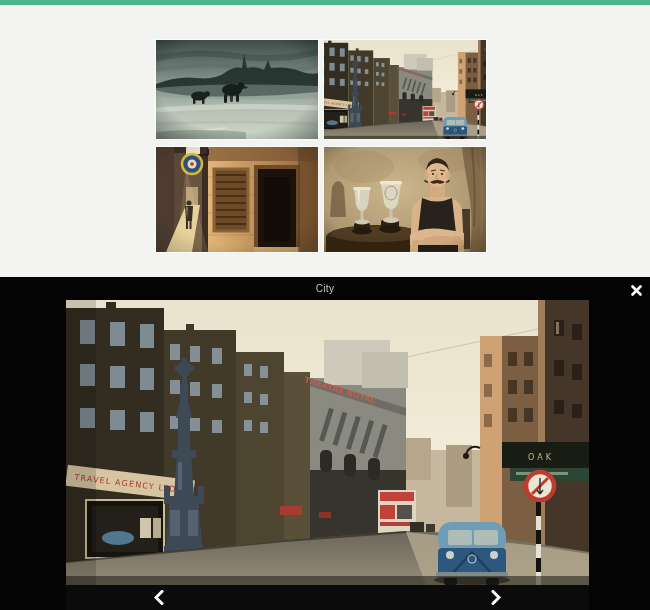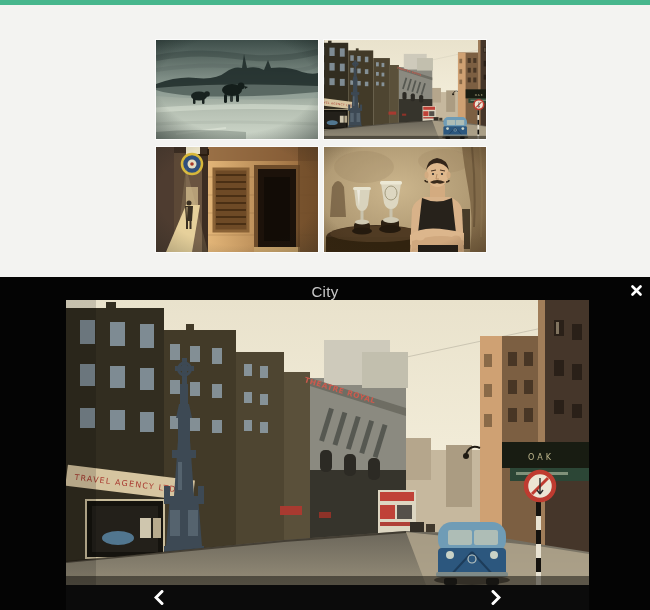--- a/index.html
+++ b/index.html
@@ -7,21 +7,21 @@
   .topbar{height:5px;background:var(--accent,#47b68d);}
   .gallery{position:absolute;left:156px;top:40px;display:grid;
     grid-template-columns:162px 162px;grid-template-rows:99px 105px;
     column-gap:6px;row-gap:8px;}
   .thumb{padding:0;margin:0;border:0;background:#fff;cursor:pointer;
     box-shadow:0 0 0 1px rgba(255,255,255,.65);}
   .thumb svg{display:block;}
   .lightbox{position:absolute;left:0;top:277px;width:650px;height:333px;
     background:var(--lb-bg,#040404);}
   .lb-caption{position:absolute;top:6px;left:0;right:0;text-align:center;
-    color:#c9c9c9;font-size:15px;letter-spacing:.3px;}
+    color:#c9c9c9;font-size:10px;letter-spacing:.3px;}
   .lb-close{position:absolute;top:5px;right:4px;background:none;border:0;
     padding:3px 4px;cursor:pointer;line-height:0;}
   .lb-stage{position:absolute;left:66px;top:23px;width:523px;height:285px;}
   .lb-stage svg{display:block;}
   .lb-nav{position:absolute;left:66px;top:308px;width:523px;height:25px;
     background:#0b0b0b;}
   .lb-nav button{position:absolute;top:0;height:25px;background:none;border:0;
     padding:0 8px;cursor:pointer;line-height:0;display:flex;align-items:center;}
   .lb-prev{left:80px;}
   .lb-next{right:80px;}

